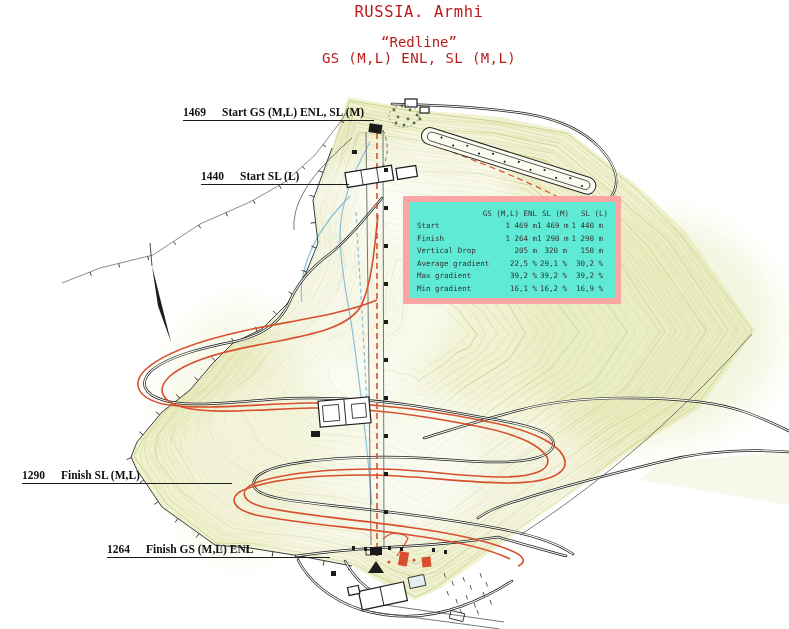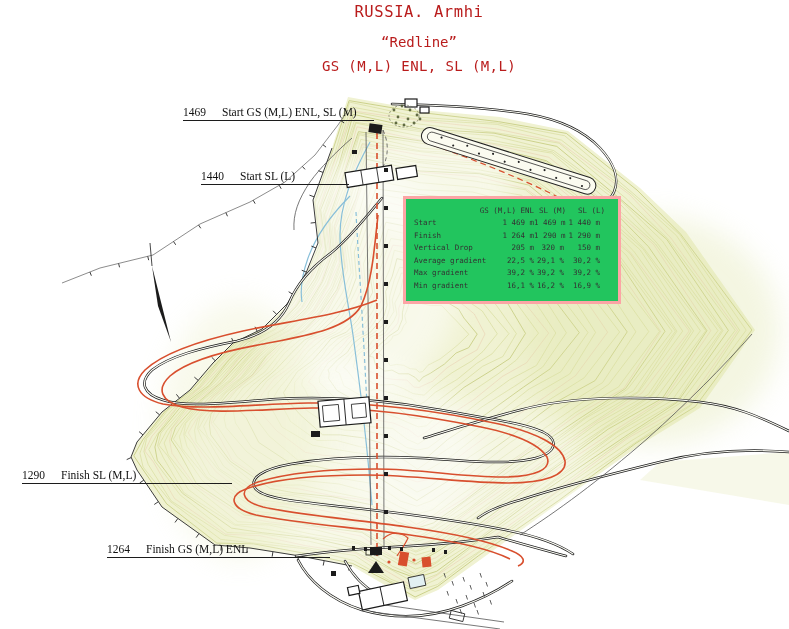--- a/index.html
+++ b/index.html
@@ -24,32 +24,32 @@
   .bldg-thin{fill:none;stroke:#1b1b1b;stroke-width:.8}
   .solid{fill:#1b1b1b;stroke:none}
   .fence{fill:none;stroke:#3c3c3c;stroke-width:1}
   .fence-thin{fill:none;stroke:#5a5a5a;stroke-width:.7}
   .wash{filter:url(#soft)}
 
   
   .title{position:absolute;left:249px;top:3px;width:340px;text-align:center;color:#b91c1c}
   .t1{font-size:15.5px;letter-spacing:.6px;white-space:nowrap}
   .t2{font-size:14px;margin-top:13px}
-  .t3{font-size:14px;margin-top:8px;letter-spacing:.4px;white-space:nowrap}
-
-  .elev{position:absolute;font-family:"Liberation Serif",serif;font-weight:normal;font-size:11.5px;
+  .t3{font-size:14px;letter-spacing:.4px;white-space:nowrap}
+
+  .elev{position:absolute;font-family:"Liberation Serif",serif;font-weight:bold;font-size:11.5px;
         color:#101010;border-bottom:1.4px solid #1c1c1c;display:flex;gap:16px;
         padding-bottom:2px;white-space:nowrap;align-items:flex-end}
   #e1{left:183px;top:106px;width:191px}
   #e2{left:201px;top:170px;width:148px}
   #e3{left:22px;top:469px;width:210px}
   #e4{left:107px;top:543px;width:223px}
 
-  .statbox{position:absolute;left:403px;top:196px;width:218px;height:108px;background:#22c55e;
-           border:3px solid #fca5a5;box-sizing:border-box;padding:5px 0 0 8px;
+  .statbox{position:absolute;left:403px;top:196px;width:218px;height:108px;background:#5eead4;
+           border:6px solid #fca5a5;box-sizing:border-box;padding:5px 0 0 8px;
            font-size:7.5px;color:#333;line-height:12.6px}
   .trow{display:flex;white-space:nowrap}
   .trow.head{line-height:13px}
   .tlabel{width:64px;text-align:left}
   .tv{text-align:right}
   .tv.c1{width:56px}
   .tv.c2{width:30px}
   .tv.c3{width:36px}
   .head .c1{padding-right:2px}
   .head .c2{padding-right:3px}

